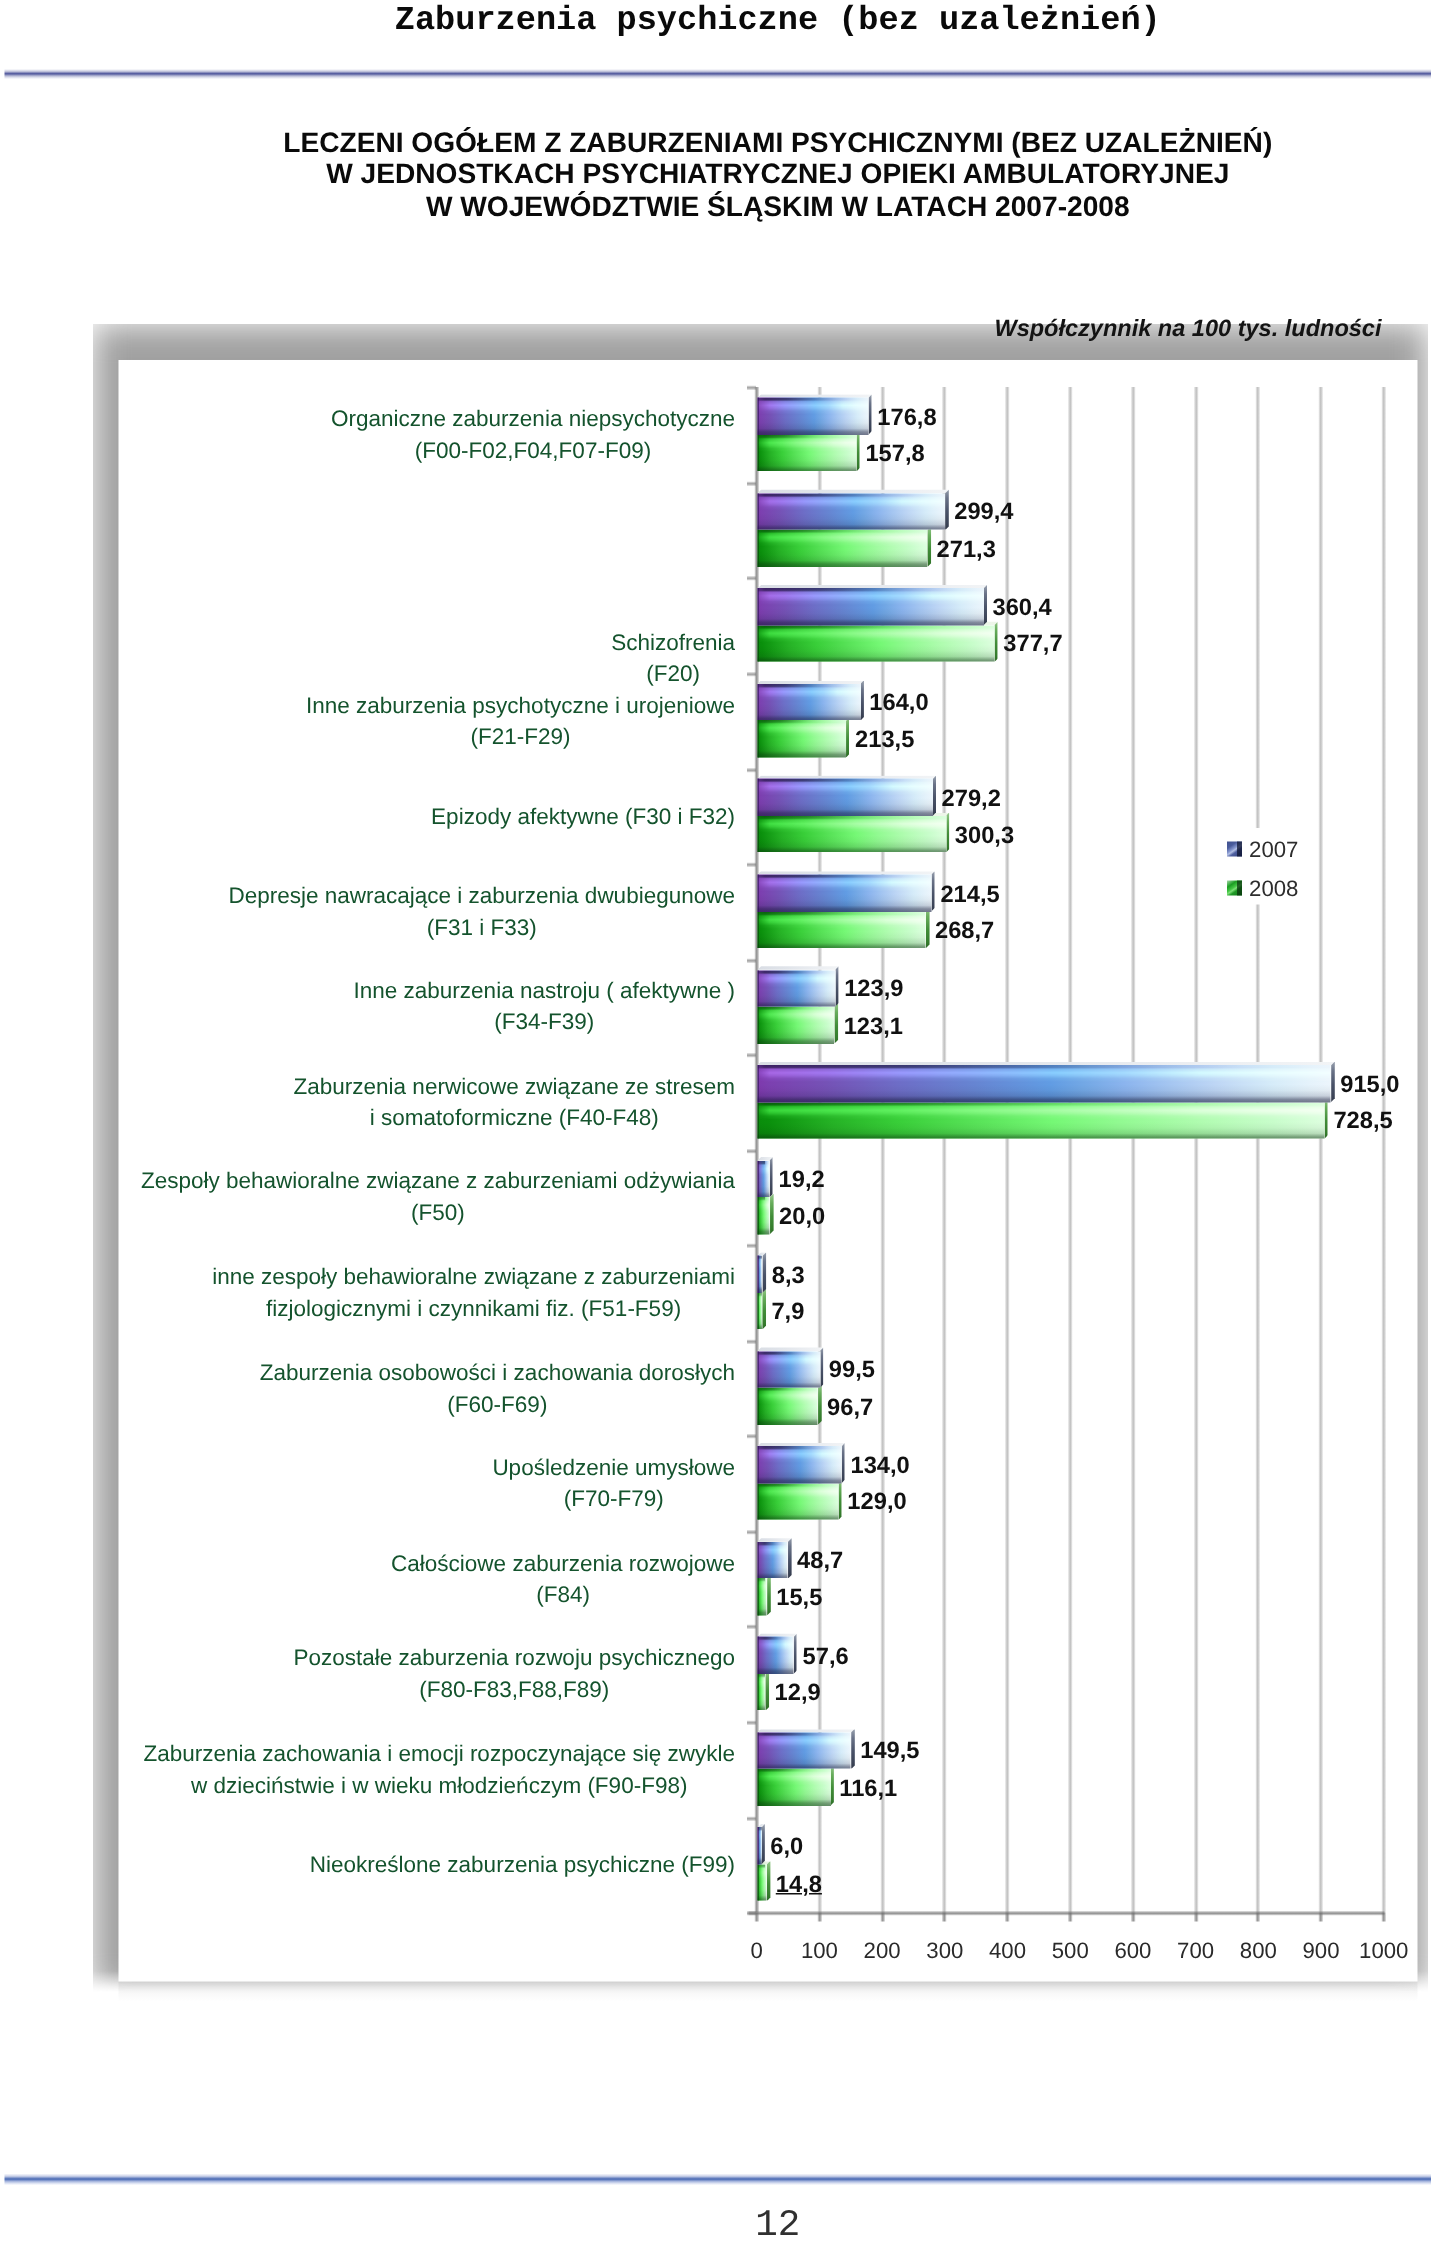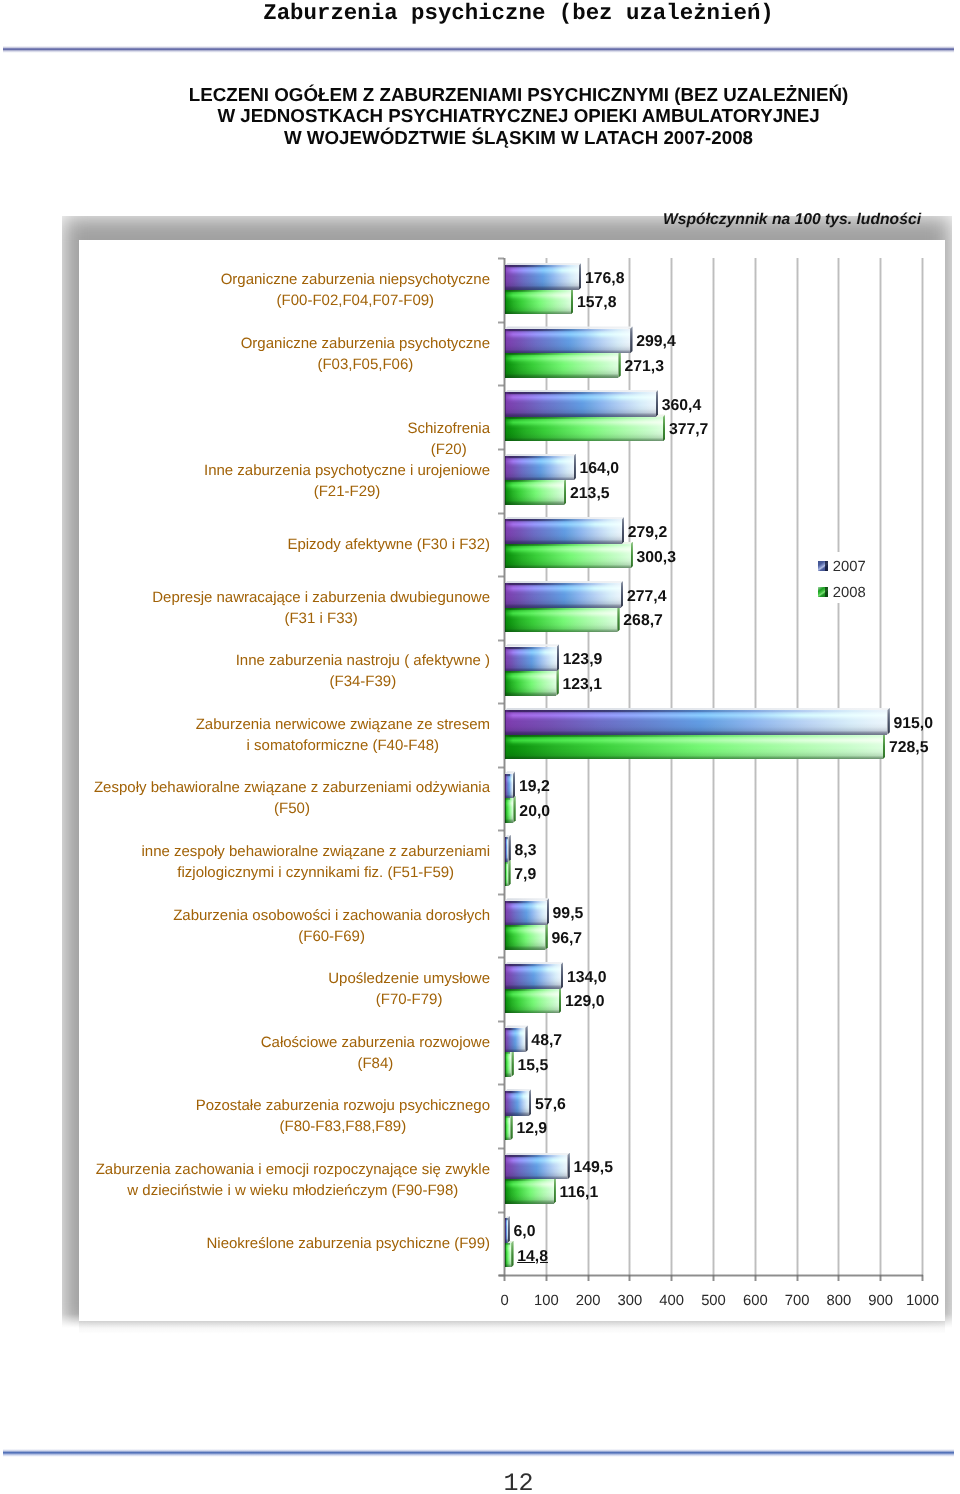--- a/index.html
+++ b/index.html
@@ -81,21 +81,21 @@
   .axis-line{position:absolute;height:3px;margin-top:-1px;
     background:linear-gradient(to bottom,rgba(110,110,110,0.18),rgba(110,110,110,0.78) 50%,rgba(110,110,110,0.18));}
   .tick-x{position:absolute;width:3px;margin-left:-1px;
     background:linear-gradient(to right,rgba(110,110,110,0.18),rgba(110,110,110,0.78) 50%,rgba(110,110,110,0.18));}
   .tick-y{position:absolute;height:3px;margin-top:-1px;
     background:linear-gradient(to bottom,rgba(120,120,120,0.16),rgba(120,120,120,0.70) 50%,rgba(120,120,120,0.16));}
   .xtick-label{
     position:absolute;text-align:center;font-size:14.8px;color:#2a2a2a;
   }
   .cat-label{
-    position:absolute;text-align:right;font-size:15.0px;color:#a16207;
+    position:absolute;text-align:right;font-size:15.0px;color:#14532d;
     line-height:21.0px;white-space:nowrap;
   }
   .cat-label > span{display:inline-block;text-align:center;}
   .val-label{
     position:absolute;font-weight:bold;font-size:15.8px;color:#111;white-space:nowrap;
   }
 
   
   .bar{position:absolute;}
   .bar-face{position:absolute;left:0;top:0;width:100%;height:100%;}
@@ -184,26 +184,20 @@
       <div class="val-label" style="left:584.90px;top:269.85px;">176,8</div>
       <div class="bar" style="left:505.00px;top:289.80px;width:65.96px;height:24.50px;z-index:1;">
         <div class="bar-sideface" style="left:65.96px;top:-2.4px;width:2.4px;height:26.90px;background:linear-gradient(to bottom,#95c78b 0%,#68ad5c 22%,#418d38 55%,#357c2d 85%,#2c6b25 100%);clip-path:polygon(0 2.4px,100% 0,100% 24.50px,0 26.90px);"></div>
         <div class="bar-face" style="background:linear-gradient(to right,#098c0b 0%,#0a900c 2%,#25b225 13%,#39cf39 25%,#57e257 38%,#75f875 52%,#92fa92 64%,#b0fcb0 78%,#c8fdcb 91%,#d6fed8 97%,#ddfedf 100%);"></div>
         <div class="bar-shade" style="background:linear-gradient(to right,#34d436 0%,#3adb3c 2%,#4ce84e 13%,#63f263 25%,#86fa84 38%,#a8fda6 52%,#c2fec0 64%,#dcffda 77%,#eaffe8 88%,#f4fff2 100%);-webkit-mask-image:linear-gradient(to bottom,rgba(0,0,0,0) 1.6px,rgba(0,0,0,0.50) 2.8px,rgba(0,0,0,1) 5.2px,rgba(0,0,0,0.70) 7.0px,rgba(0,0,0,0.22) 9.0px,rgba(0,0,0,0) 11.4px),linear-gradient(to right,rgba(0,0,0,0.25) 0px,rgba(0,0,0,0.45) 2px,rgba(0,0,0,1) 8px,rgba(0,0,0,1) 100%);mask-image:linear-gradient(to bottom,rgba(0,0,0,0) 1.6px,rgba(0,0,0,0.50) 2.8px,rgba(0,0,0,1) 5.2px,rgba(0,0,0,0.70) 7.0px,rgba(0,0,0,0.22) 9.0px,rgba(0,0,0,0) 11.4px),linear-gradient(to right,rgba(0,0,0,0.25) 0px,rgba(0,0,0,0.45) 2px,rgba(0,0,0,1) 8px,rgba(0,0,0,1) 100%);-webkit-mask-composite:source-in;mask-composite:intersect;"></div>
         <div class="bar-shade" style="background:linear-gradient(to bottom,rgba(0,0,0,0.0) 2.4px,rgba(0,0,0,0.0) 13px,rgba(0,0,0,0.04) 17px,rgba(10,48,14,0.16) 20.6px,rgba(10,48,14,0.46) 23.0px,rgba(10,48,14,0.54) 24.5px);"></div>
         <div class="bar-shade" style="background:linear-gradient(to bottom,rgba(8,42,12,0.52) 0px,rgba(8,42,12,0.36) 1.3px,rgba(8,42,12,0.0) 2.5px);-webkit-mask-image:linear-gradient(to right,rgba(0,0,0,0.55) 0px,rgba(0,0,0,1) 5px,rgba(0,0,0,0.95) 26%,rgba(0,0,0,0.55) 42%,rgba(0,0,0,0.22) 58%,rgba(0,0,0,0.06) 72%,rgba(0,0,0,0) 84%);mask-image:linear-gradient(to right,rgba(0,0,0,0.55) 0px,rgba(0,0,0,1) 5px,rgba(0,0,0,0.95) 26%,rgba(0,0,0,0.55) 42%,rgba(0,0,0,0.22) 58%,rgba(0,0,0,0.06) 72%,rgba(0,0,0,0) 84%);"></div>
         <div class="bar-shade" style="background:linear-gradient(to right,rgba(8,58,12,0.55) 0px,rgba(8,58,12,0.55) 1.1px,rgba(255,255,255,0.0) 1.2px);"></div>
       </div>
       <div class="val-label" style="left:576.96px;top:294.35px;">157,8</div>
-      <div class="cat-label" style="left:0px;top:332.62px;width:490px;">
-        <span>
-          <div>Organiczne zaburzenia psychotyczne</div>
-          <div>(F03,F05,F06)</div>
-        </span>
-      </div>
       <div class="bar" style="left:505.00px;top:328.84px;width:125.15px;height:24.50px;z-index:2;">
         <div class="bar-topface" style="left:0;top:-2.4px;width:127.55px;height:2.4px;background:linear-gradient(to right,#d9dde4 0%,#e0e4ea 35%,#eaedf1 70%,#f2f4f6 100%);clip-path:polygon(2.4px 0,100% 0,125.15px 2.4px,0 2.4px);"></div>
         <div class="bar-sideface" style="left:125.15px;top:-2.4px;width:2.4px;height:26.90px;background:linear-gradient(to bottom,#97a0ae 0%,#6a7388 22%,#4a5369 55%,#3b4356 85%,#333a4b 100%);clip-path:polygon(0 2.4px,100% 0,100% 24.50px,0 26.90px);"></div>
         <div class="bar-face" style="background:linear-gradient(to right,#7e39ad 0%,#7c40b0 2%,#7552b6 12%,#6d6ec7 25%,#6685d2 38%,#619ce3 51%,#73a8e5 57%,#8bb4ee 64%,#a5c6f1 72%,#bed6f5 80%,#d6ecf9 90%,#e4f2fb 96%,#ecf5fc 100%);"></div>
         <div class="bar-shade" style="background:linear-gradient(to right,#a35ce2 0%,#a868e6 2%,#a279f2 12%,#9a9aff 25%,#92b4ff 38%,#8acfff 52%,#a5dcff 64%,#d4fbff 77%,#e6feff 88%,#f2feff 100%);-webkit-mask-image:linear-gradient(to bottom,rgba(0,0,0,0) 1.6px,rgba(0,0,0,0.50) 2.8px,rgba(0,0,0,1) 5.2px,rgba(0,0,0,0.70) 7.0px,rgba(0,0,0,0.22) 9.0px,rgba(0,0,0,0) 11.4px),linear-gradient(to right,rgba(0,0,0,0.25) 0px,rgba(0,0,0,0.45) 2px,rgba(0,0,0,1) 8px,rgba(0,0,0,1) 100%);mask-image:linear-gradient(to bottom,rgba(0,0,0,0) 1.6px,rgba(0,0,0,0.50) 2.8px,rgba(0,0,0,1) 5.2px,rgba(0,0,0,0.70) 7.0px,rgba(0,0,0,0.22) 9.0px,rgba(0,0,0,0) 11.4px),linear-gradient(to right,rgba(0,0,0,0.25) 0px,rgba(0,0,0,0.45) 2px,rgba(0,0,0,1) 8px,rgba(0,0,0,1) 100%);-webkit-mask-composite:source-in;mask-composite:intersect;"></div>
         <div class="bar-shade" style="background:linear-gradient(to bottom,rgba(0,0,0,0.0) 2.6px,rgba(0,0,0,0.0) 13px,rgba(0,0,0,0.04) 17px,rgba(16,18,48,0.16) 20.6px,rgba(16,18,48,0.46) 22.9px,rgba(16,18,48,0.54) 24.5px);"></div>
         <div class="bar-shade" style="background:linear-gradient(to bottom,rgba(14,12,42,0.58) 0px,rgba(14,12,42,0.52) 1.5px,rgba(14,12,42,0.0) 2.7px);-webkit-mask-image:linear-gradient(to right,rgba(0,0,0,0.55) 0px,rgba(0,0,0,1) 5px,rgba(0,0,0,0.95) 26%,rgba(0,0,0,0.55) 42%,rgba(0,0,0,0.22) 58%,rgba(0,0,0,0.06) 72%,rgba(0,0,0,0) 84%);mask-image:linear-gradient(to right,rgba(0,0,0,0.55) 0px,rgba(0,0,0,1) 5px,rgba(0,0,0,0.95) 26%,rgba(0,0,0,0.55) 42%,rgba(0,0,0,0.22) 58%,rgba(0,0,0,0.06) 72%,rgba(0,0,0,0) 84%);"></div>
         <div class="bar-shade" style="background:linear-gradient(to right,rgba(36,18,74,0.55) 0px,rgba(36,18,74,0.55) 1.1px,rgba(255,255,255,0.0) 1.2px);"></div>
       </div>
       <div class="val-label" style="left:636.15px;top:333.39px;">299,4</div>
@@ -300,21 +294,21 @@
       </div>
       <div class="bar" style="left:505.00px;top:583.02px;width:115.95px;height:24.50px;z-index:2;">
         <div class="bar-topface" style="left:0;top:-2.4px;width:118.35px;height:2.4px;background:linear-gradient(to right,#d9dde4 0%,#e0e4ea 35%,#eaedf1 70%,#f2f4f6 100%);clip-path:polygon(2.4px 0,100% 0,115.95px 2.4px,0 2.4px);"></div>
         <div class="bar-sideface" style="left:115.95px;top:-2.4px;width:2.4px;height:26.90px;background:linear-gradient(to bottom,#97a0ae 0%,#6a7388 22%,#4a5369 55%,#3b4356 85%,#333a4b 100%);clip-path:polygon(0 2.4px,100% 0,100% 24.50px,0 26.90px);"></div>
         <div class="bar-face" style="background:linear-gradient(to right,#7e39ad 0%,#7c40b0 2%,#7552b6 12%,#6d6ec7 25%,#6685d2 38%,#619ce3 51%,#73a8e5 57%,#8bb4ee 64%,#a5c6f1 72%,#bed6f5 80%,#d6ecf9 90%,#e4f2fb 96%,#ecf5fc 100%);"></div>
         <div class="bar-shade" style="background:linear-gradient(to right,#a35ce2 0%,#a868e6 2%,#a279f2 12%,#9a9aff 25%,#92b4ff 38%,#8acfff 52%,#a5dcff 64%,#d4fbff 77%,#e6feff 88%,#f2feff 100%);-webkit-mask-image:linear-gradient(to bottom,rgba(0,0,0,0) 1.6px,rgba(0,0,0,0.50) 2.8px,rgba(0,0,0,1) 5.2px,rgba(0,0,0,0.70) 7.0px,rgba(0,0,0,0.22) 9.0px,rgba(0,0,0,0) 11.4px),linear-gradient(to right,rgba(0,0,0,0.25) 0px,rgba(0,0,0,0.45) 2px,rgba(0,0,0,1) 8px,rgba(0,0,0,1) 100%);mask-image:linear-gradient(to bottom,rgba(0,0,0,0) 1.6px,rgba(0,0,0,0.50) 2.8px,rgba(0,0,0,1) 5.2px,rgba(0,0,0,0.70) 7.0px,rgba(0,0,0,0.22) 9.0px,rgba(0,0,0,0) 11.4px),linear-gradient(to right,rgba(0,0,0,0.25) 0px,rgba(0,0,0,0.45) 2px,rgba(0,0,0,1) 8px,rgba(0,0,0,1) 100%);-webkit-mask-composite:source-in;mask-composite:intersect;"></div>
         <div class="bar-shade" style="background:linear-gradient(to bottom,rgba(0,0,0,0.0) 2.6px,rgba(0,0,0,0.0) 13px,rgba(0,0,0,0.04) 17px,rgba(16,18,48,0.16) 20.6px,rgba(16,18,48,0.46) 22.9px,rgba(16,18,48,0.54) 24.5px);"></div>
         <div class="bar-shade" style="background:linear-gradient(to bottom,rgba(14,12,42,0.58) 0px,rgba(14,12,42,0.52) 1.5px,rgba(14,12,42,0.0) 2.7px);-webkit-mask-image:linear-gradient(to right,rgba(0,0,0,0.55) 0px,rgba(0,0,0,1) 5px,rgba(0,0,0,0.95) 26%,rgba(0,0,0,0.55) 42%,rgba(0,0,0,0.22) 58%,rgba(0,0,0,0.06) 72%,rgba(0,0,0,0) 84%);mask-image:linear-gradient(to right,rgba(0,0,0,0.55) 0px,rgba(0,0,0,1) 5px,rgba(0,0,0,0.95) 26%,rgba(0,0,0,0.55) 42%,rgba(0,0,0,0.22) 58%,rgba(0,0,0,0.06) 72%,rgba(0,0,0,0) 84%);"></div>
         <div class="bar-shade" style="background:linear-gradient(to right,rgba(36,18,74,0.55) 0px,rgba(36,18,74,0.55) 1.1px,rgba(255,255,255,0.0) 1.2px);"></div>
       </div>
-      <div class="val-label" style="left:626.95px;top:587.57px;">277,4</div>
+      <div class="val-label" style="left:626.95px;top:587.57px;">214,5</div>
       <div class="bar" style="left:505.00px;top:607.52px;width:112.32px;height:24.50px;z-index:1;">
         <div class="bar-sideface" style="left:112.32px;top:-2.4px;width:2.4px;height:26.90px;background:linear-gradient(to bottom,#95c78b 0%,#68ad5c 22%,#418d38 55%,#357c2d 85%,#2c6b25 100%);clip-path:polygon(0 2.4px,100% 0,100% 24.50px,0 26.90px);"></div>
         <div class="bar-face" style="background:linear-gradient(to right,#098c0b 0%,#0a900c 2%,#25b225 13%,#39cf39 25%,#57e257 38%,#75f875 52%,#92fa92 64%,#b0fcb0 78%,#c8fdcb 91%,#d6fed8 97%,#ddfedf 100%);"></div>
         <div class="bar-shade" style="background:linear-gradient(to right,#34d436 0%,#3adb3c 2%,#4ce84e 13%,#63f263 25%,#86fa84 38%,#a8fda6 52%,#c2fec0 64%,#dcffda 77%,#eaffe8 88%,#f4fff2 100%);-webkit-mask-image:linear-gradient(to bottom,rgba(0,0,0,0) 1.6px,rgba(0,0,0,0.50) 2.8px,rgba(0,0,0,1) 5.2px,rgba(0,0,0,0.70) 7.0px,rgba(0,0,0,0.22) 9.0px,rgba(0,0,0,0) 11.4px),linear-gradient(to right,rgba(0,0,0,0.25) 0px,rgba(0,0,0,0.45) 2px,rgba(0,0,0,1) 8px,rgba(0,0,0,1) 100%);mask-image:linear-gradient(to bottom,rgba(0,0,0,0) 1.6px,rgba(0,0,0,0.50) 2.8px,rgba(0,0,0,1) 5.2px,rgba(0,0,0,0.70) 7.0px,rgba(0,0,0,0.22) 9.0px,rgba(0,0,0,0) 11.4px),linear-gradient(to right,rgba(0,0,0,0.25) 0px,rgba(0,0,0,0.45) 2px,rgba(0,0,0,1) 8px,rgba(0,0,0,1) 100%);-webkit-mask-composite:source-in;mask-composite:intersect;"></div>
         <div class="bar-shade" style="background:linear-gradient(to bottom,rgba(0,0,0,0.0) 2.4px,rgba(0,0,0,0.0) 13px,rgba(0,0,0,0.04) 17px,rgba(10,48,14,0.16) 20.6px,rgba(10,48,14,0.46) 23.0px,rgba(10,48,14,0.54) 24.5px);"></div>
         <div class="bar-shade" style="background:linear-gradient(to bottom,rgba(8,42,12,0.52) 0px,rgba(8,42,12,0.36) 1.3px,rgba(8,42,12,0.0) 2.5px);-webkit-mask-image:linear-gradient(to right,rgba(0,0,0,0.55) 0px,rgba(0,0,0,1) 5px,rgba(0,0,0,0.95) 26%,rgba(0,0,0,0.55) 42%,rgba(0,0,0,0.22) 58%,rgba(0,0,0,0.06) 72%,rgba(0,0,0,0) 84%);mask-image:linear-gradient(to right,rgba(0,0,0,0.55) 0px,rgba(0,0,0,1) 5px,rgba(0,0,0,0.95) 26%,rgba(0,0,0,0.55) 42%,rgba(0,0,0,0.22) 58%,rgba(0,0,0,0.06) 72%,rgba(0,0,0,0) 84%);"></div>
         <div class="bar-shade" style="background:linear-gradient(to right,rgba(8,58,12,0.55) 0px,rgba(8,58,12,0.55) 1.1px,rgba(255,255,255,0.0) 1.2px);"></div>
       </div>
       <div class="val-label" style="left:623.32px;top:612.07px;">268,7</div>
       <div class="cat-label" style="left:0px;top:650.34px;width:490px;">

